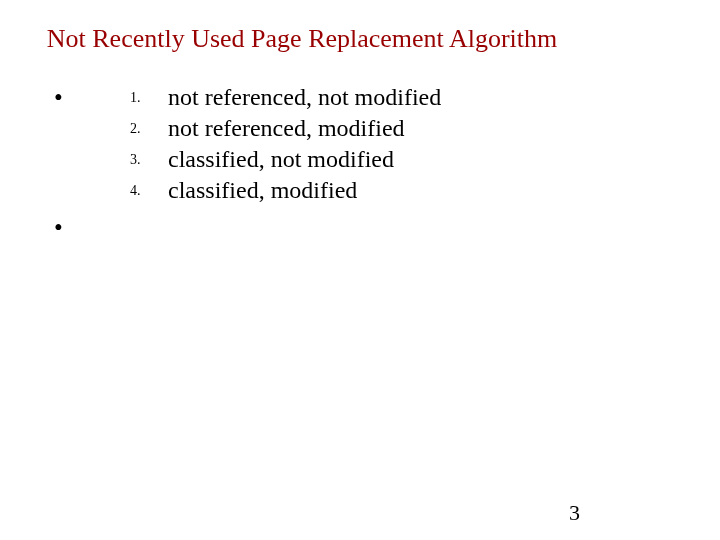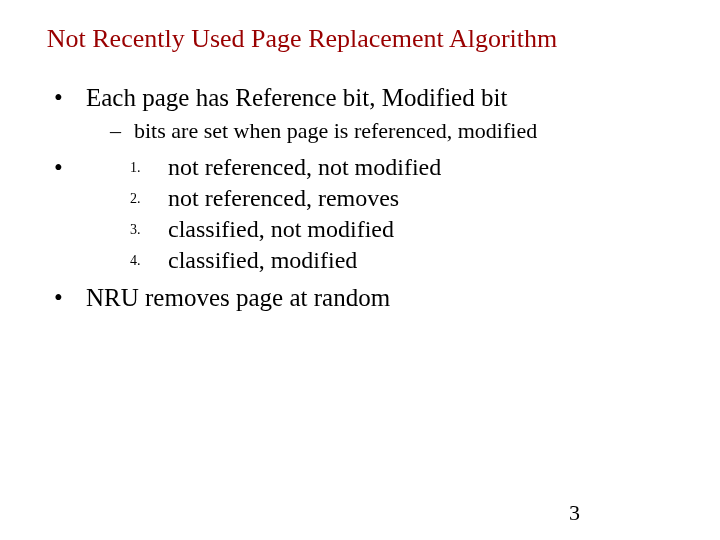--- a/index.html
+++ b/index.html
@@ -89,46 +89,37 @@
   }
 </style>
 </head>
 <body>
 
 <div class="slide">
   <div class="title">Not Recently Used Page Replacement Algorithm</div>
 
   <ul class="top">
 
-    <li>
-      <span>Each page has Reference bit, Modified bit</span>
-      <ul class="sub">
-        <li>
-          <span>bits are set when page is referenced, modified</span>
-        </li>
-      </ul>
-    </li>
 
     <li>
       <ol class="numbered">
         <li>
           <span>not referenced, not modified</span>
         </li>
         <li>
-          <span>not referenced, removes</span>
+          <span>not referenced, modified</span>
         </li>
         <li>
           <span>classified, not modified</span>
         </li>
         <li>
           <span>classified, modified</span>
         </li>
       </ol>
     </li>
 
     <li>
-      <span>NRU removes page at random</span>
     </li>
 
   </ul>
 
   <div class="pagenum">3</div>
 </div>
 
 </body></html>

